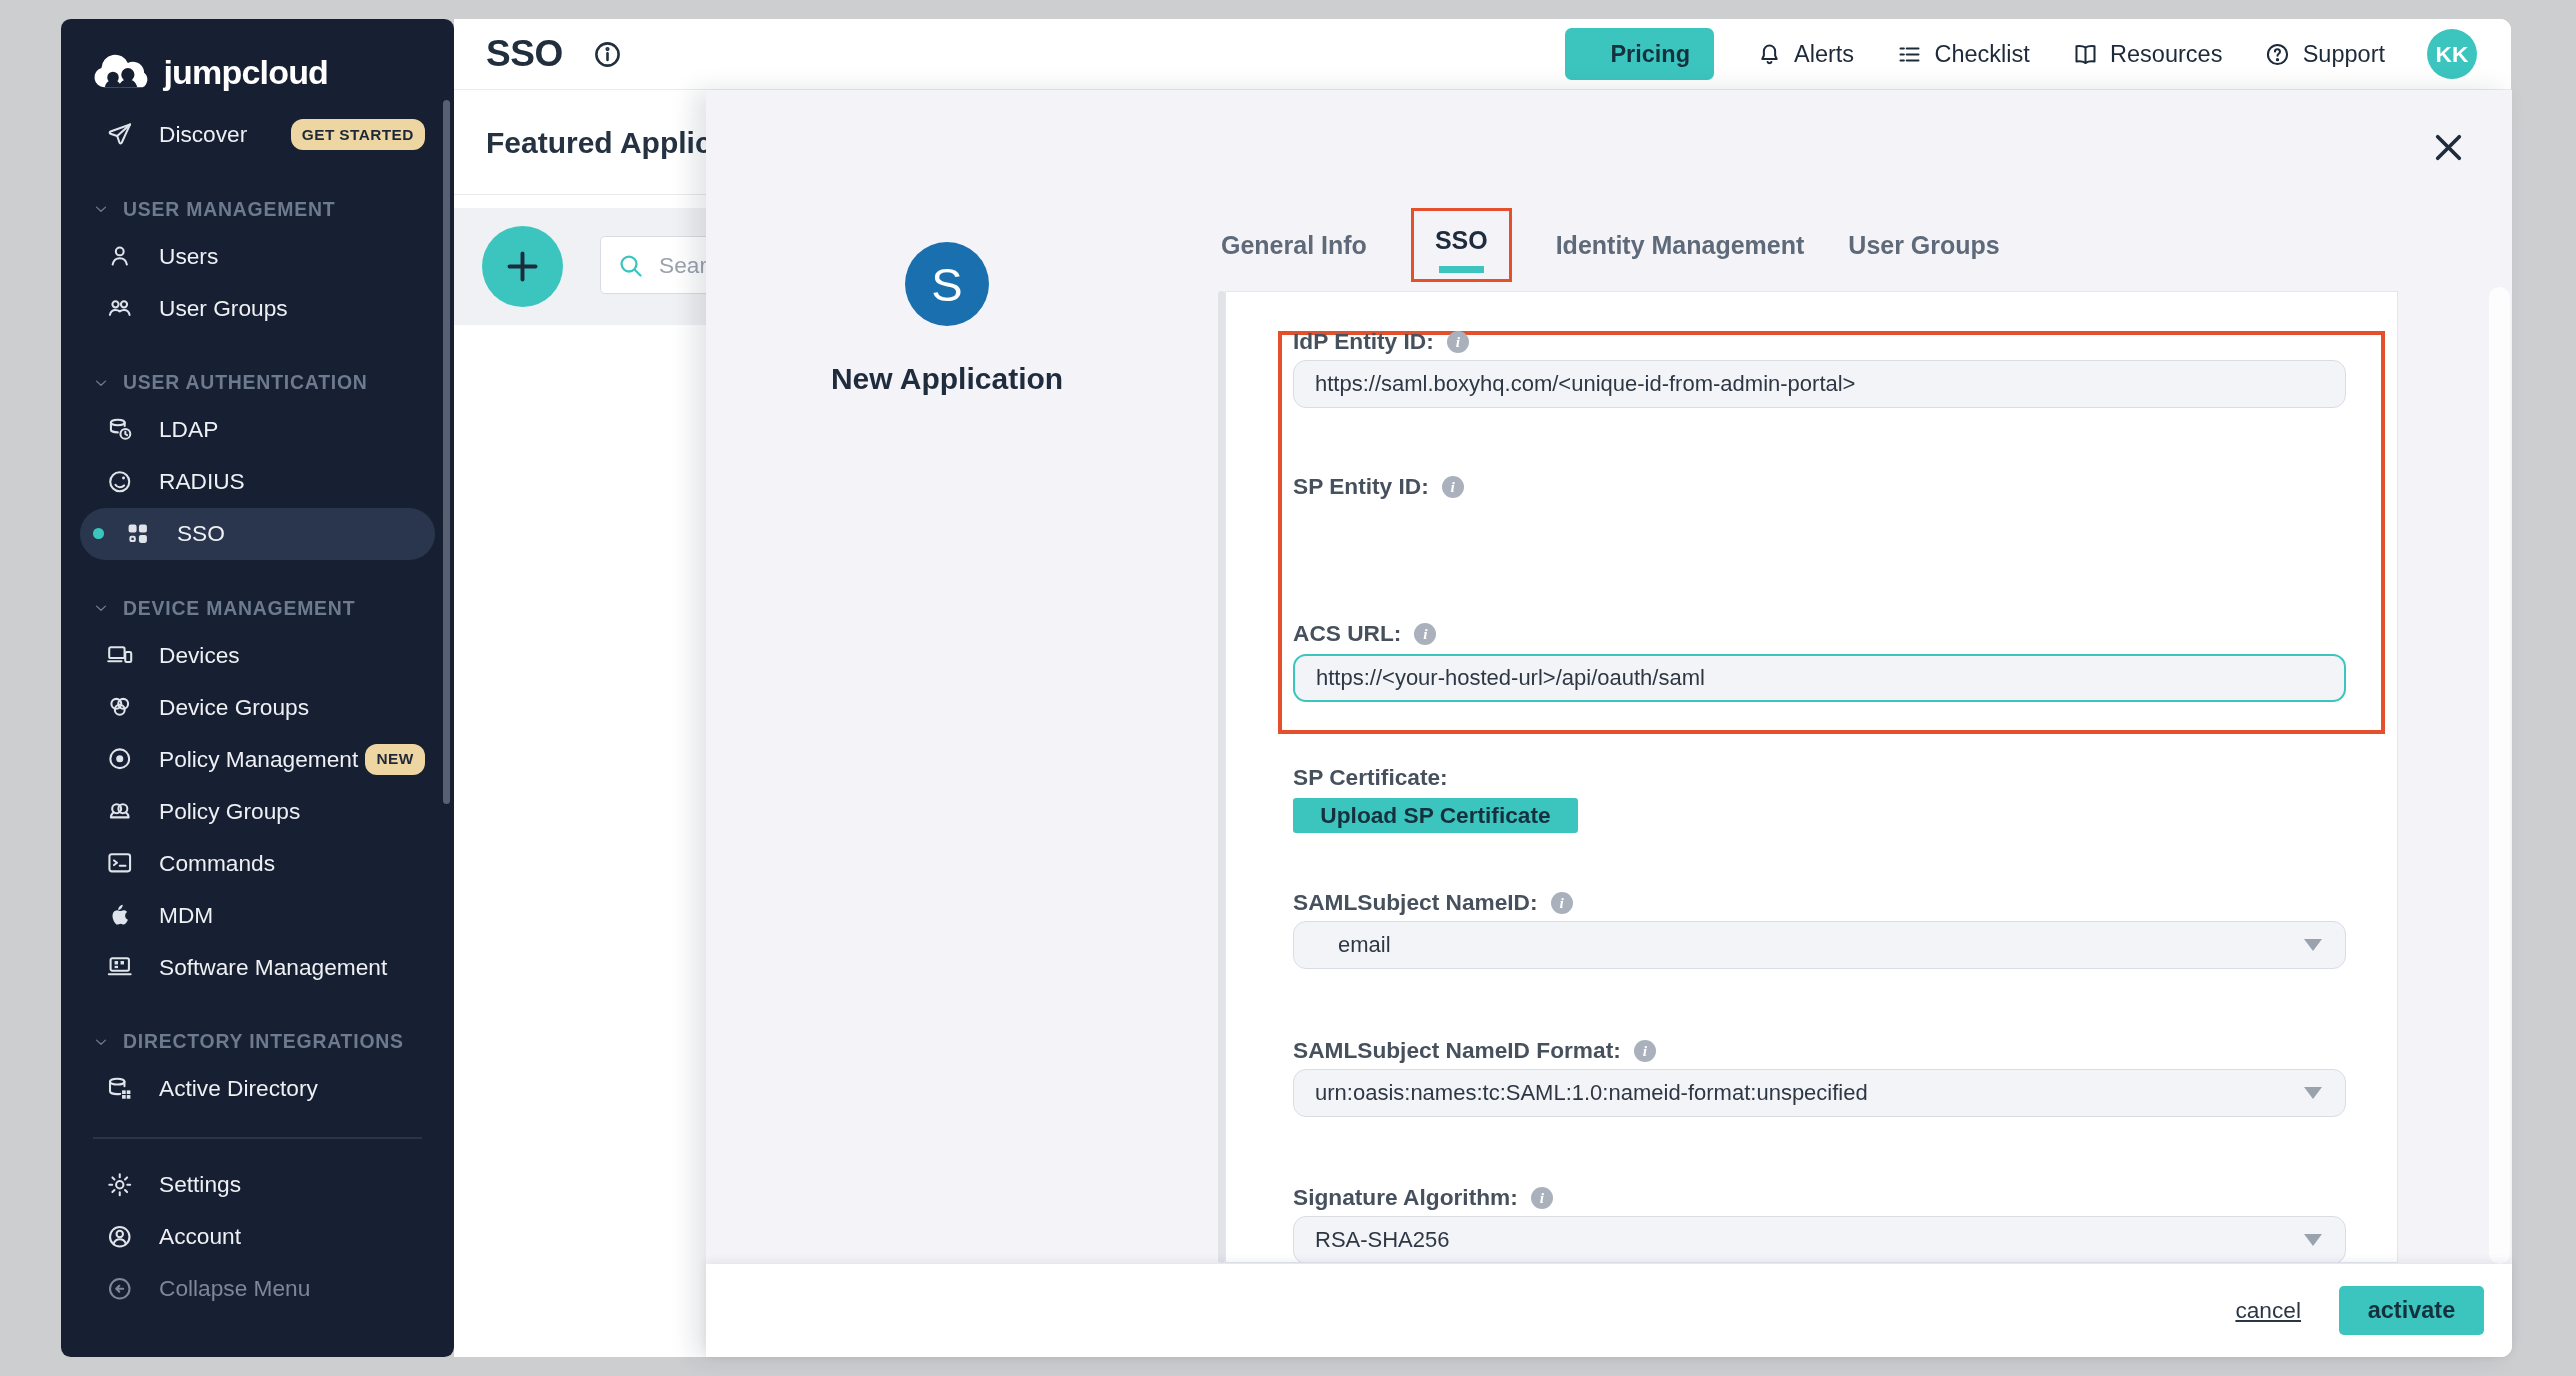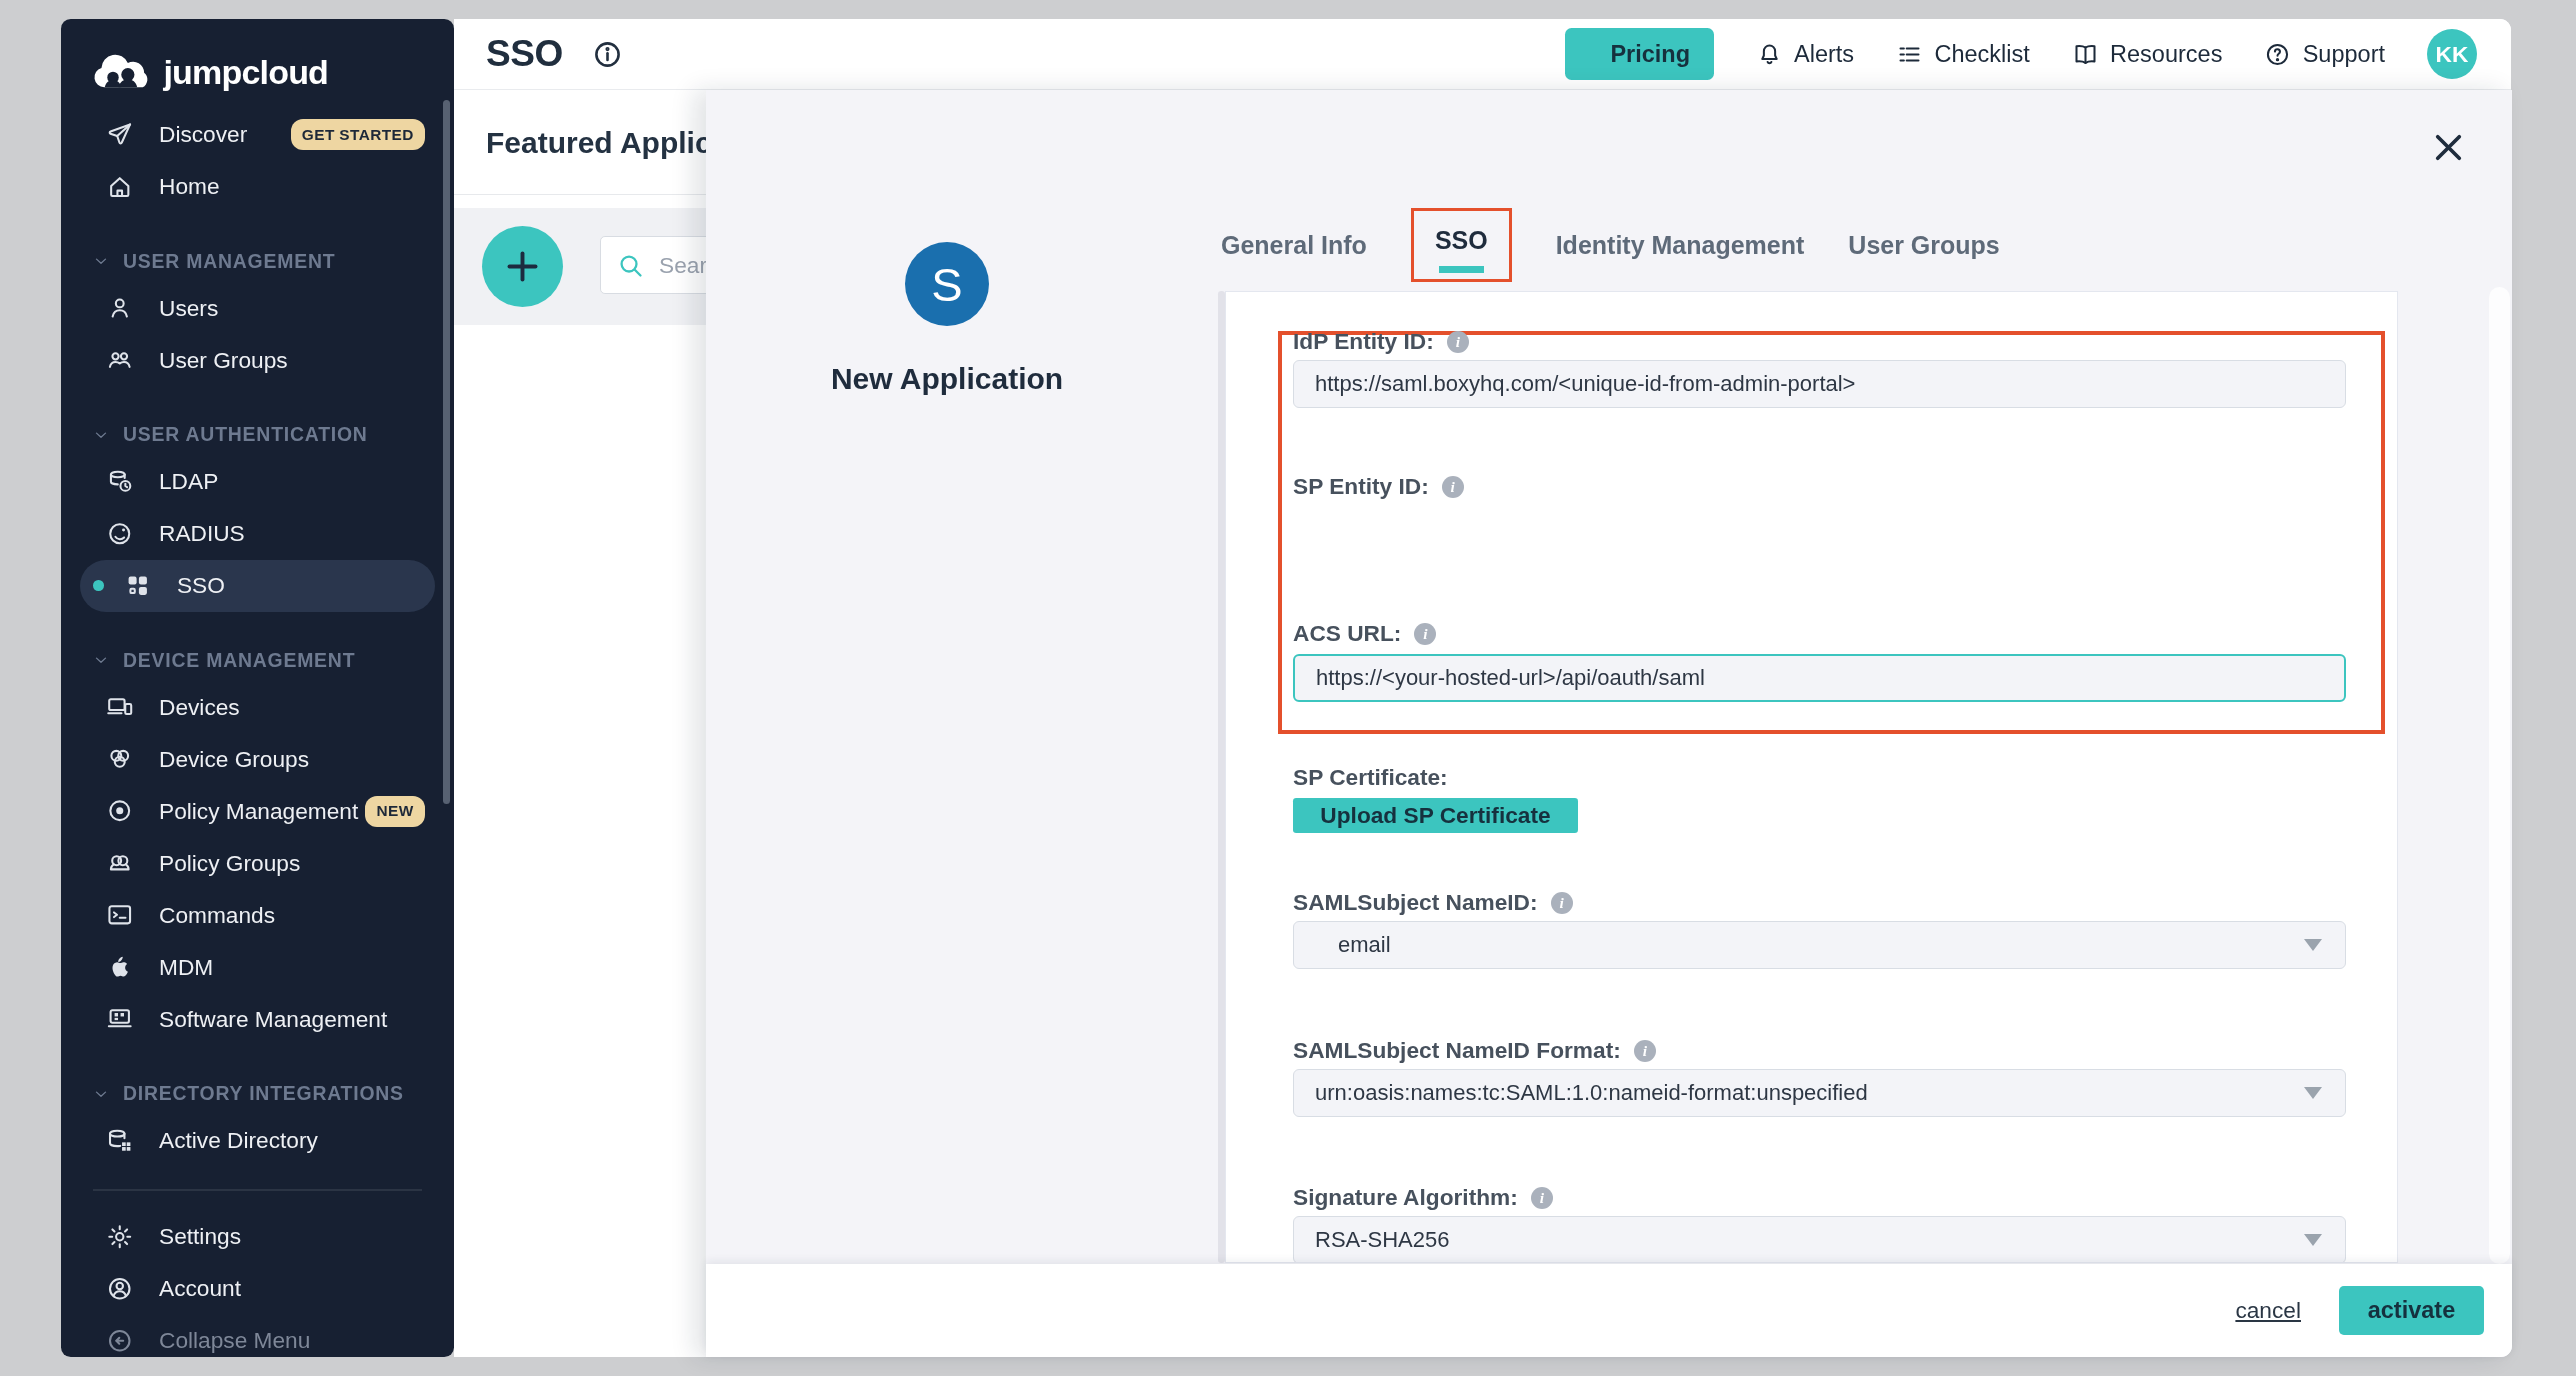--- a/index.html
+++ b/index.html
@@ -87,21 +87,21 @@
   .form-panel{position:absolute;left:519px;top:201px;width:1173px;height:972px;background:#fff;
     border:0.8px solid #e4e7ef;box-sizing:border-box;overflow:hidden;}
   .orange-rect{position:absolute;left:52px;top:39px;width:1107px;height:403px;
     border:4px solid #e4502c;box-sizing:border-box;pointer-events:none;}
   .f-label{position:absolute;left:67px;display:flex;align-items:center;gap:13px;
     font-size:22.7px;font-weight:bold;color:#47515d;white-space:nowrap;}
   .info-dot{width:22px;height:22px;border-radius:50%;background:#aab1bc;color:#fff;
     font-size:15.4px;font-style:italic;font-family:"Liberation Serif", serif;font-weight:bold;
     display:flex;align-items:center;justify-content:center;}
   .f-input,.f-select{position:absolute;left:67px;width:1053px;height:48px;background:#f3f4f8;
-    border:0.8px solid #d8dde4;border-radius:6px;box-sizing:border-box;display:flex;align-items:center;
+    border:0.8px solid #d8dde4;border-radius:13px;box-sizing:border-box;display:flex;align-items:center;
     font-size:22px;color:#2e3744;padding-left:21px;}
   .f-input.focused{border:2.4px solid #3cc5bf;}
   .f-select{cursor:pointer;}
   .f-select .caret{position:absolute;right:22.7px;width:0;height:0;border-left:9px solid transparent;
     border-right:9px solid transparent;border-top:12px solid #9aa3ad;}
   .upload-btn{position:absolute;left:67px;width:285px;height:35px;background:#3cc5bf;border:none;
     border-radius:3.2px;font-size:22.7px;font-weight:bold;color:#16313e;cursor:pointer;
     font-family:"Liberation Sans", sans-serif;}
   .scroll-left{position:absolute;left:512px;top:201px;width:6.5px;height:972px;background:#e2e2e9;border-radius:3.2px;}
   .scroll-right{position:absolute;right:2.4px;top:197px;width:21px;height:977px;background:rgba(255,255,255,.8);border-radius:10.5px;}
@@ -132,29 +132,20 @@
     <div class="snav" id="snav">
         <div class="srow">
           <span class="sicon">
             <svg viewBox="0 0 24 24" fill="none" stroke="currentColor" stroke-width="1.8" stroke-linecap="round" stroke-linejoin="round">
               <path d="M21 3 3.9 9.2c-.9.3-.9 1.6 0 1.9l5.9 2 2 5.9c.3.9 1.6.9 1.9 0L21 3z"></path>
               <path d="M9.8 13.1 21 3"></path>
             </svg>
           </span>
           <span class="slabel">Discover</span>
           <span class="sbadge">GET STARTED</span>
-        </div>
-        <div class="srow">
-          <span class="sicon">
-            <svg viewBox="0 0 24 24" fill="none" stroke="currentColor" stroke-width="1.8" stroke-linecap="round" stroke-linejoin="round">
-              <path d="M4.5 11.3 12 4.5l7.5 6.8V19a1 1 0 0 1-1 1h-13a1 1 0 0 1-1-1z"></path>
-              <path d="M10 20v-4.6h4V20"></path>
-            </svg>
-          </span>
-          <span class="slabel">Home</span>
         </div>
         <div class="ssection">
           <span style="display:flex;">
             <svg viewBox="0 0 24 24" fill="none" stroke="currentColor" stroke-width="1.8" stroke-linecap="round" stroke-linejoin="round" style="width: 18px;">
               <path d="M6 9.5 12 15l6-5.5"></path>
             </svg>
           </span>
           <span>USER MANAGEMENT</span>
         </div>
         <div class="srow">

